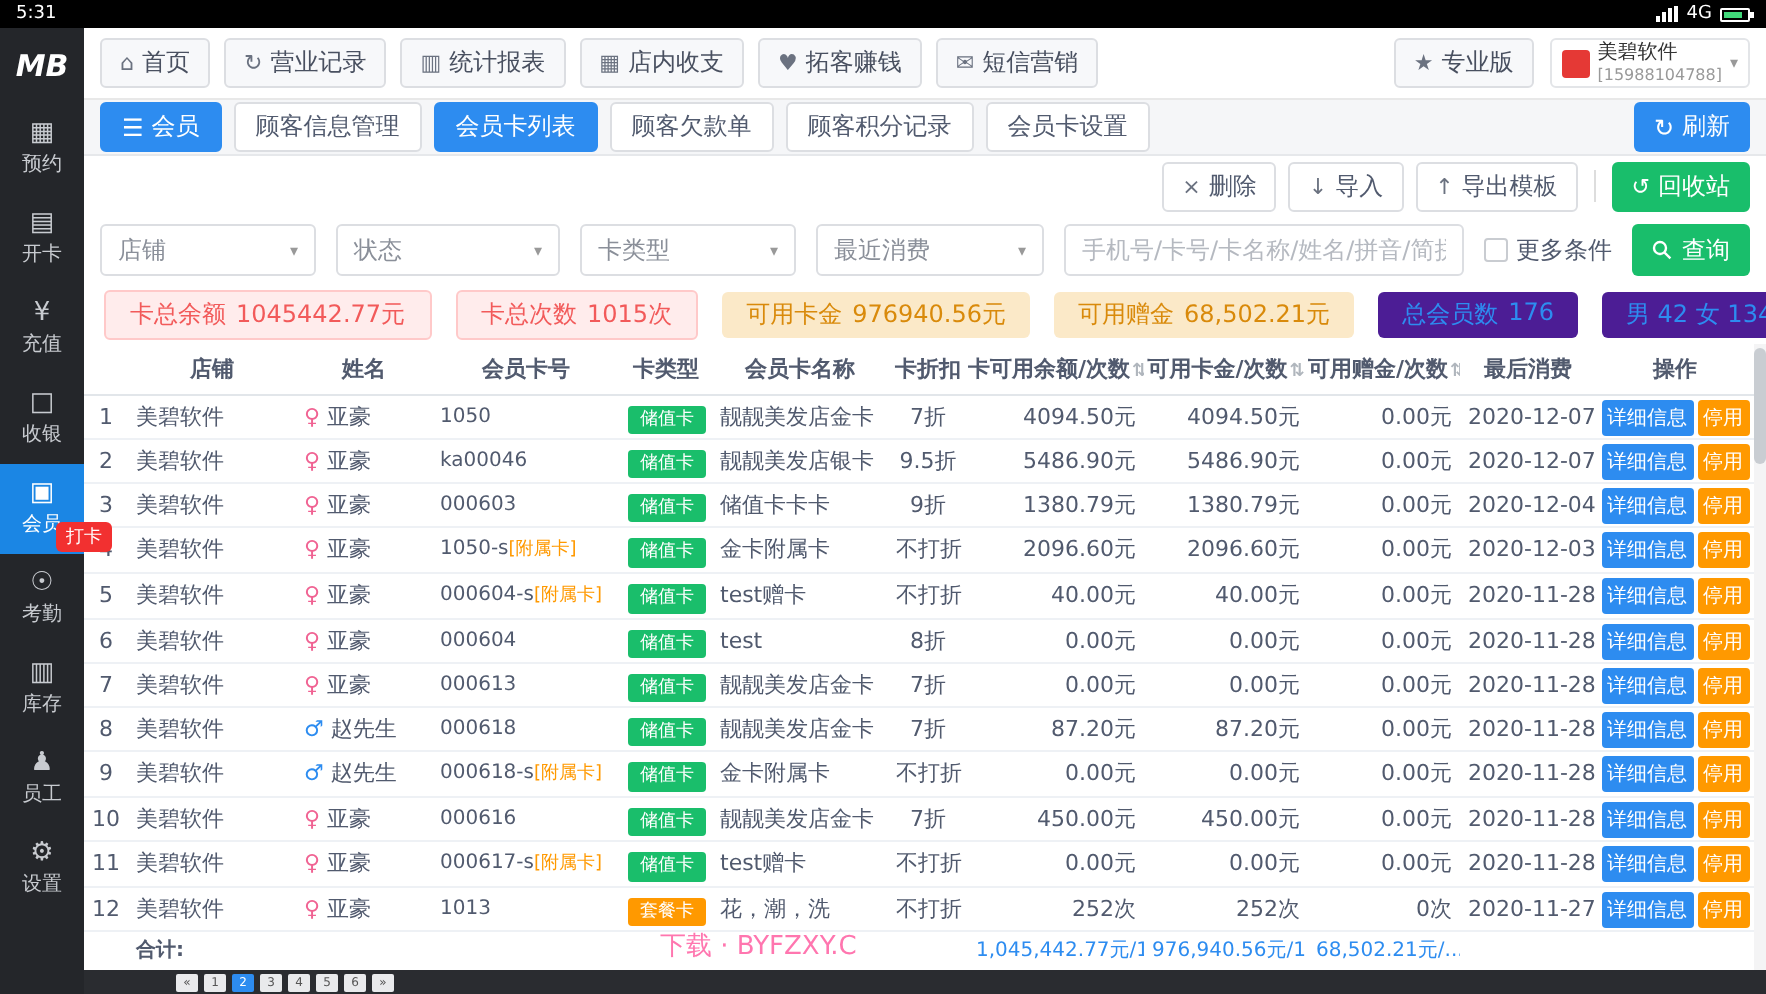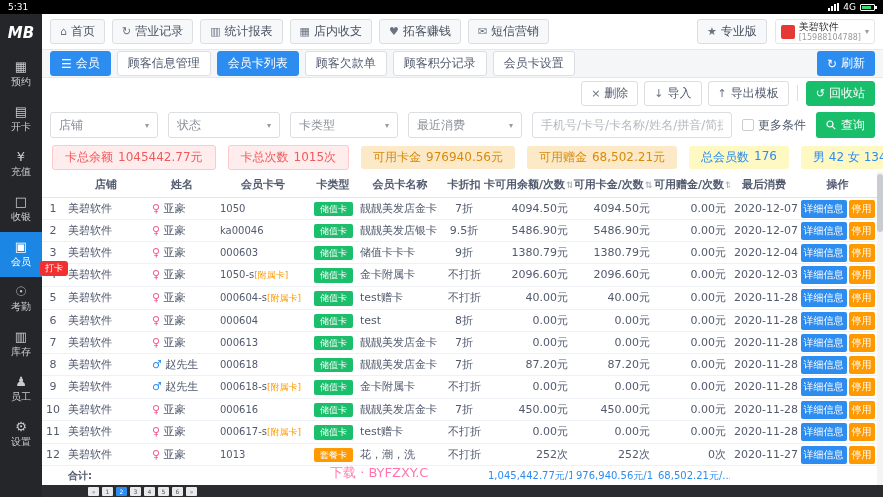--- a/index.html
+++ b/index.html
@@ -17,21 +17,21 @@
   .batt:after { content:""; position:absolute; right:-3px; top:1px; width:2px; height:3px; background:#fff; }
 
   .main { flex:1; display:flex; min-height:0; }
 
   
   .sidebar { flex:0 0 42px; background:#24262a; color:#c8cbd0; position:relative; z-index:5; }
   .logo { height:38px; display:flex; align-items:center; justify-content:center; color:#fff; font-weight:bold; font-style:italic; font-size:15px; }
   .side-item { height:45px; display:flex; flex-direction:column; align-items:center; justify-content:center; gap:2px; font-size:10px; cursor:pointer; }
   .side-item .ico { font-size:13px; line-height:1; }
   .side-item.active { background:#1b86e4; color:#fff; }
-  .punch-badge { position:absolute; left:40px; top:247px; background:#f23030; color:#fff; font-size:9px; padding:1px 5px; border-radius:3px; z-index:30; white-space:nowrap; }
+  .punch-badge { position:absolute; left:28px; top:247px; background:#f23030; color:#fff; font-size:9px; padding:1px 5px; border-radius:3px; z-index:30; white-space:nowrap; }
 
   .content { flex:1; min-width:0; display:flex; flex-direction:column; background:#fff; position:relative; }
 
   
   .topnav { flex:0 0 36px; display:flex; align-items:center; gap:7px; padding:0 8px; border-bottom:1px solid #e8e8e8; }
   .nav-btn { display:flex; align-items:center; gap:4px; background:#f7f8fa; border:1px solid #dcdee2; border-radius:3px; padding:3px 9px; font-size:12px; color:#495060; cursor:pointer; white-space:nowrap; }
   .nav-btn .ico { font-size:11px; color:#6b7280; }
   .topnav-right { margin-left:auto; display:flex; align-items:center; gap:8px; }
   .user-box { display:flex; align-items:center; gap:4px; border:1px solid #e3e5e8; border-radius:3px; padding:1px 5px; cursor:pointer; }
   .user-avatar { width:14px; height:14px; background:#e53935; border-radius:2px; }
@@ -62,21 +62,21 @@
   .search-input::placeholder { color:#b5b9c0; }
   .more-wrap { display:flex; align-items:center; gap:4px; font-size:12px; color:#515a6e; white-space:nowrap; cursor:pointer;justify-content:space-between; }
   .checkbox { width:12px; height:12px; border:1px solid #c9ccd1; border-radius:2px; background:#fff; }
   .search-btn { background:#19be6b; color:#fff; border:none; border-radius:3px; height:26px; padding:0 10px; font-size:12px; display:flex; align-items:center; gap:5px; cursor:pointer; white-space:nowrap; }
 
   
   .statsrow { flex:0 0 30px; display:flex; align-items:center; gap:12px; padding:0 10px; }
   .stat { display:inline-flex; gap:5px; font-size:12px; padding:3px 12px; border-radius:3px; white-space:nowrap; }
   .stat-red { background:#ffecec; color:#f25a5a; border:1px solid #ffc9c9; }
   .stat-orange { background:#fbe9c8; color:#d98a0b; }
-  .stat-blue { background:#fef9c3; color:#2d8cf0; }
+  .stat-blue { background:#4c1d95; color:#2d8cf0; }
 
   
   .tablewrap { flex:1; min-height:0; position:relative; overflow:hidden; }
   table { border-collapse:collapse; table-layout:fixed; width:835px; font-size:11px; color:#515a6e; }
   thead th { height:25px; border-bottom:1px solid #e2e6ea; font-weight:bold; font-size:11px; text-align:center; white-space:nowrap; overflow:hidden; background:#fff; }
   .sort { color:#b0b6bd; font-size:9px; margin-left:1px; }
   tbody td { height:21px; line-height:21px; border-bottom:1px solid #eef1f5; padding:0 4px; white-space:nowrap; overflow:hidden; }
   tfoot td { height:19px; line-height:19px; border-top:1px solid #e2e6ea; font-size:10px; padding:0 4px; white-space:nowrap; overflow:hidden; }
   .c-l { text-align:left; } .c-c { text-align:center; } .c-r { text-align:right; }
   .cardno { font-size:10px; }

